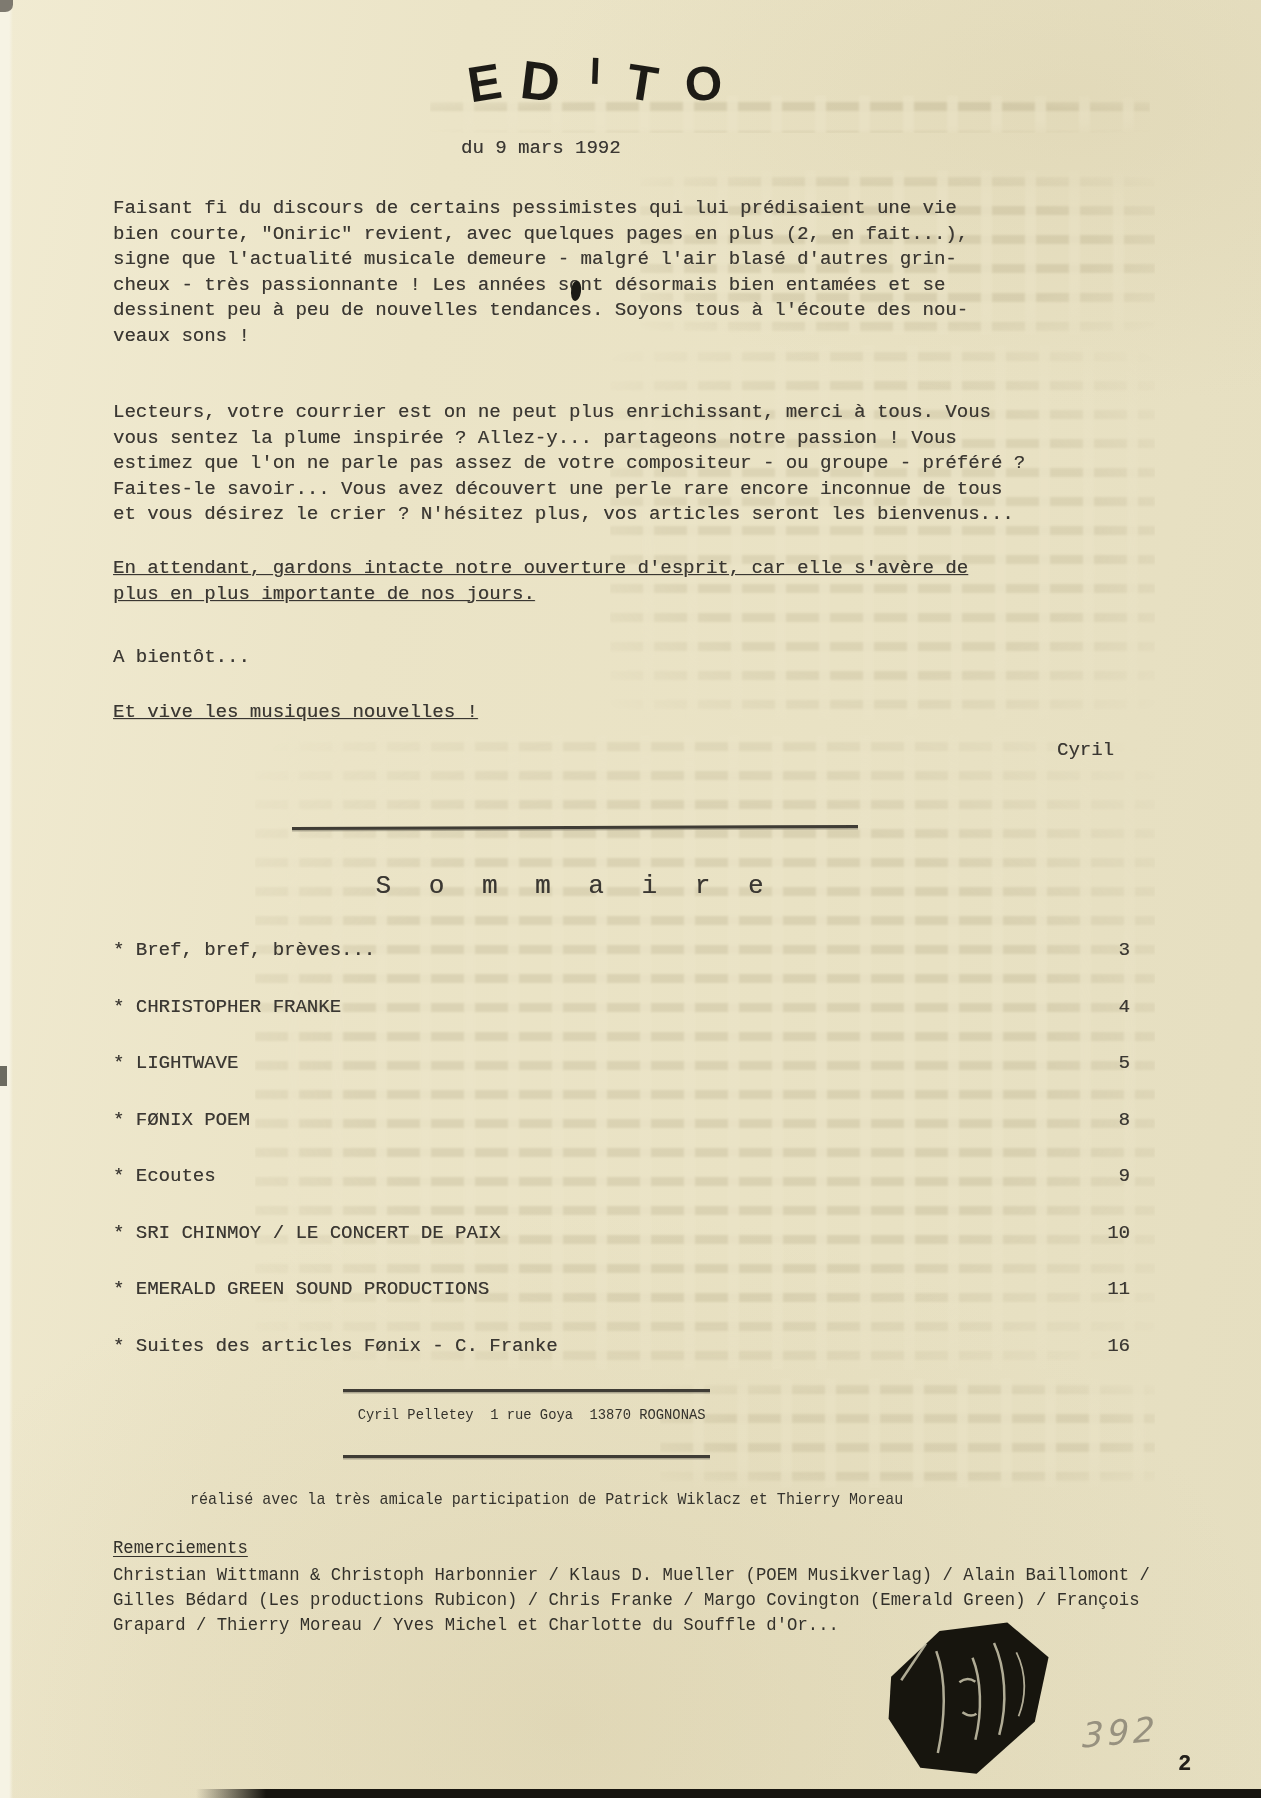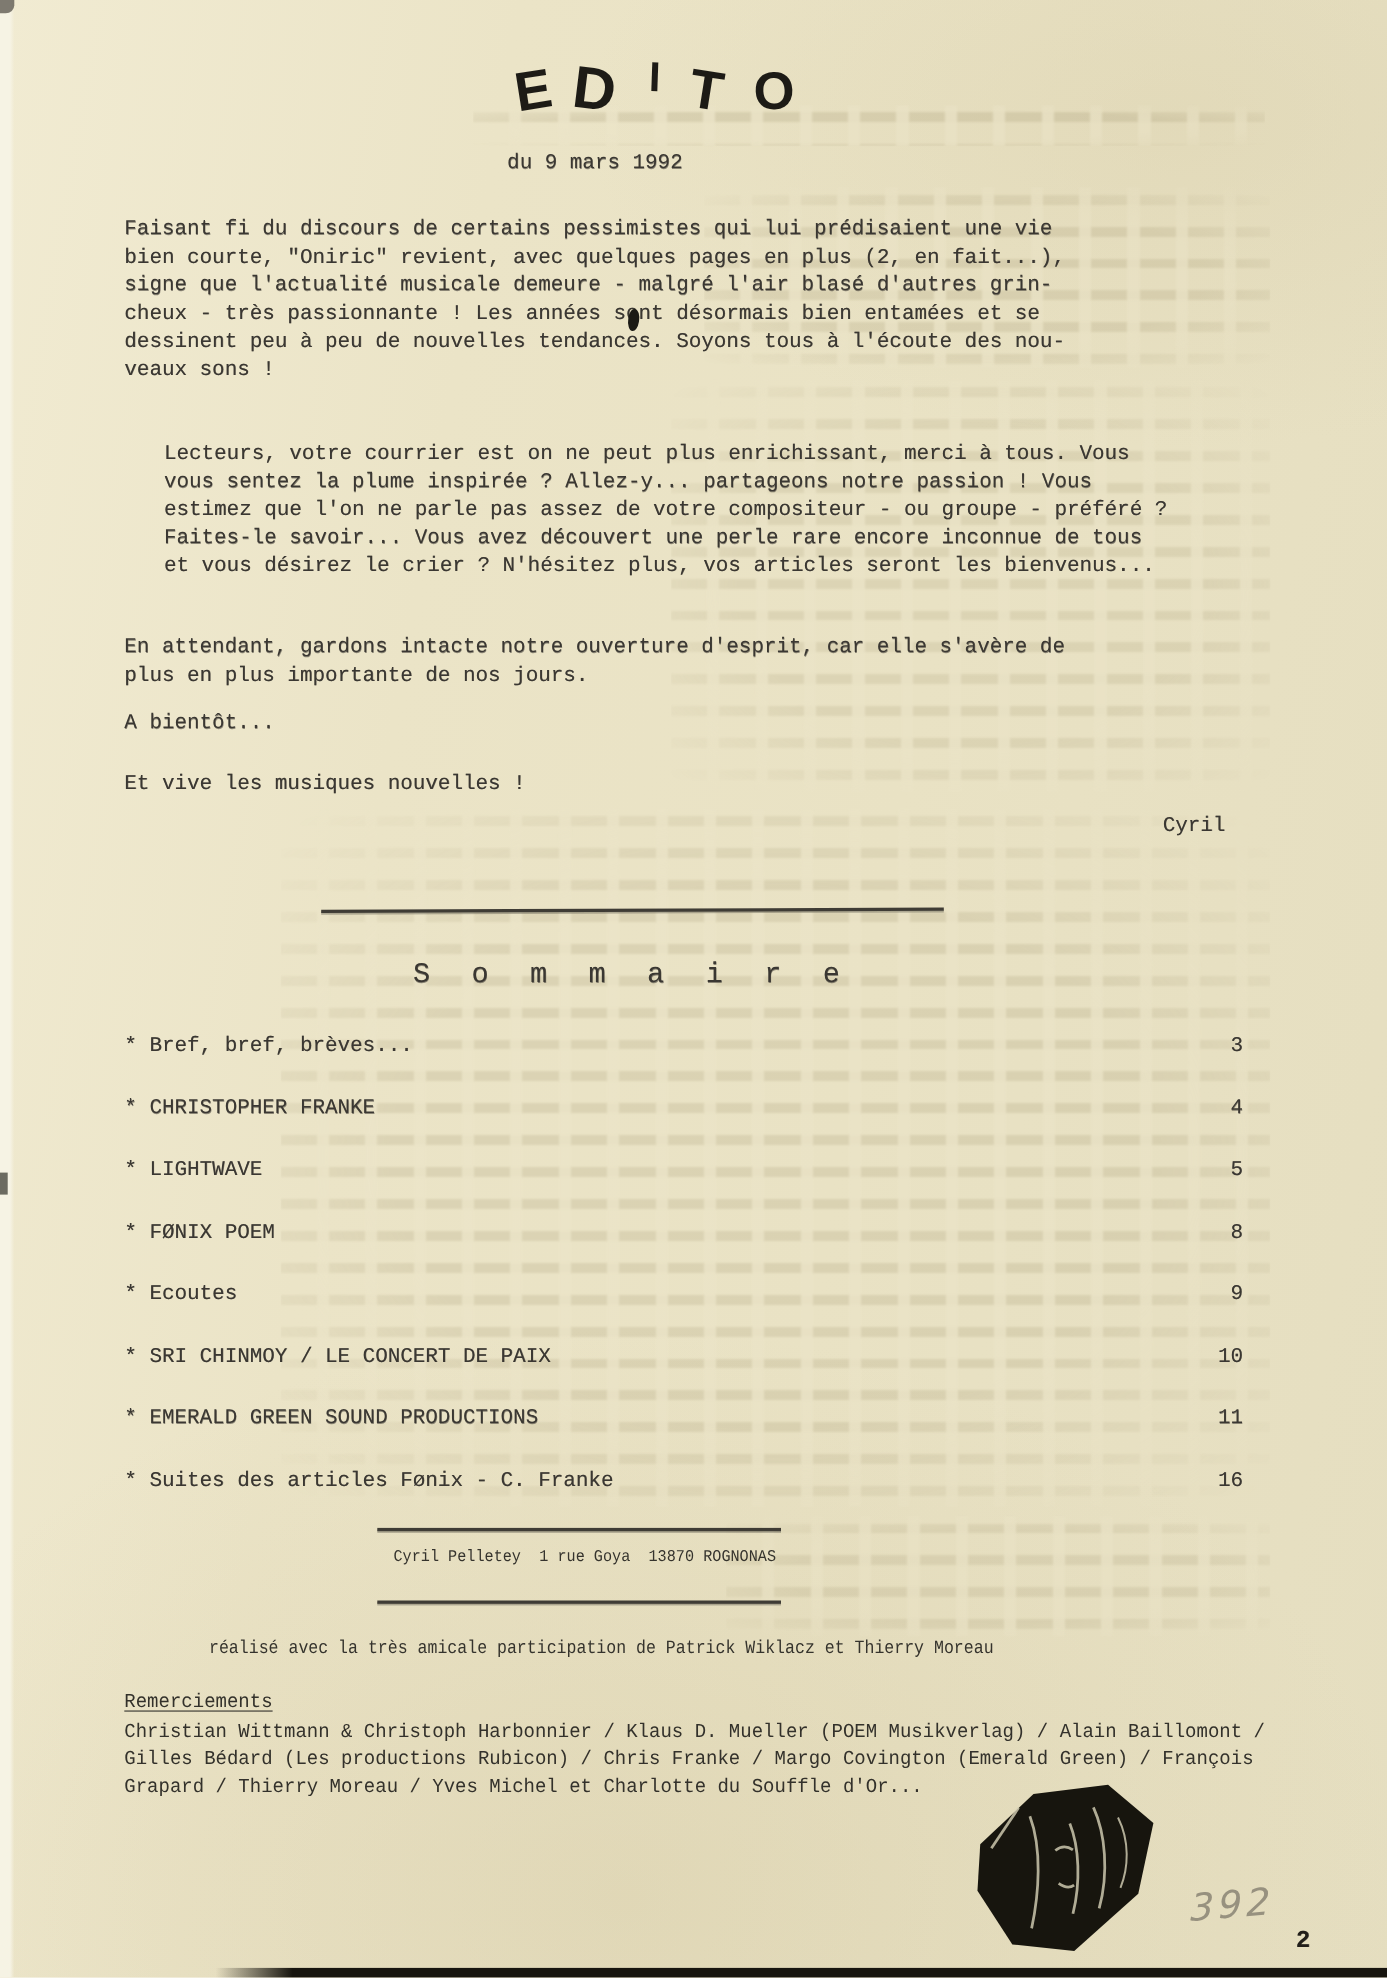--- a/index.html
+++ b/index.html
@@ -34,24 +34,24 @@
   .t1 { font-size:54px; transform:rotate(7deg);  margin-left:20px; }
   .t2 { font-size:38px; transform:translateY(-16px) rotate(2deg); margin-left:30px; }
   .t3 { font-size:50px; transform:rotate(9deg);  margin-left:26px; }
   .t4 { font-size:48px; transform:rotate(-3deg); margin-left:28px; }
 
   .typed { font-size:19px; line-height:25.5px; white-space:pre-line;
            text-shadow:0.3px 0.3px 0 rgba(58,55,49,0.55); }
 
   .date      { left:461px; top:136px; }
   .p1        { left:113px; top:196px; width:980px; }
-  .p2        { left:113px; top:400px; width:1000px;margin-left:36px; }
-  .p3        { left:113px; top:576px; width:980px; }
+  .p2        { left:113px; top:400px; width:1000px; }
+  .p3        { left:113px; top:556px; width:980px;text-decoration:underline; }
   .closing1  { left:113px; top:645px; }
-  .closing2  { left:113px; top:700px; }
+  .closing2  { left:113px; top:700px;text-decoration:underline; }
   .signature { left:1057px; top:738px; }
 
   .ink-blob { left:571px; top:281px; width:10px; height:20px; background:#1b1a15;
               border-radius:45% 55% 50% 60%; transform:rotate(9deg); }
 
   .rule { background:#3f3c35; height:3px; box-shadow:0 1.5px 0 rgba(63,60,53,0.35); }
   .rule-sommaire { left:292px; top:826px; width:566px; transform:rotate(-0.2deg); }
 
   .sommaire-heading { left:0; top:874px; width:1150px; text-align:center;
     font-size:26px; letter-spacing:11px; white-space:pre; }

